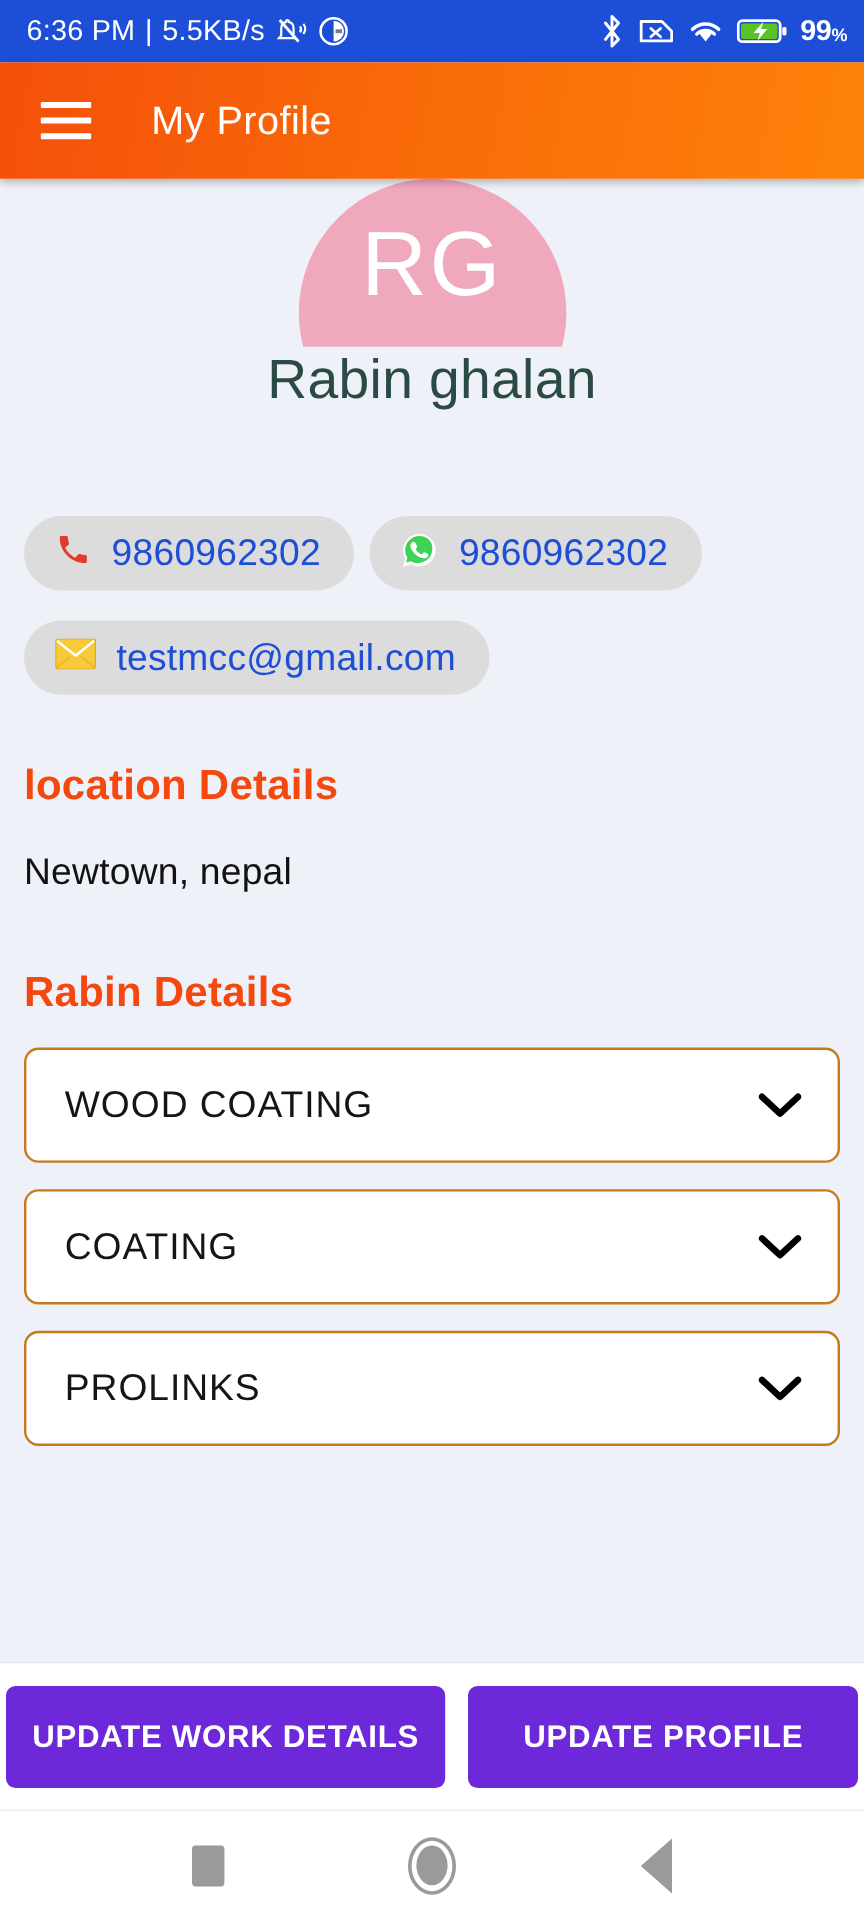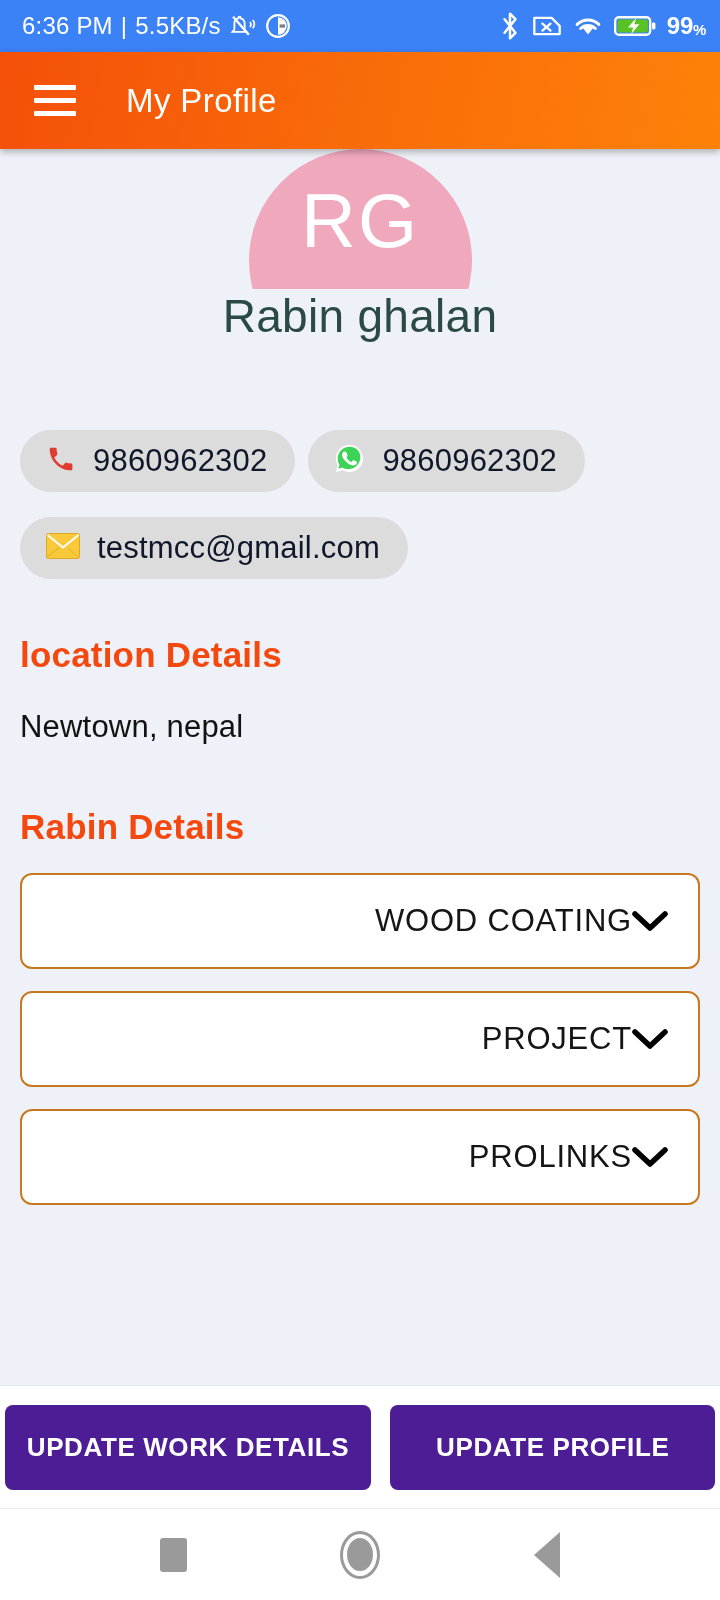--- a/index.html
+++ b/index.html
@@ -21,21 +21,21 @@
     height: 1600px;
     display: flex;
     flex-direction: column;
     background: #eef1f7;
   }
 
   
   .status-bar {
     height: 52px;
     flex: 0 0 52px;
-    background: #3b82f6;
+    background: #1d4ed8;
     display: flex;
     align-items: center;
     justify-content: space-between;
     padding: 0 14px 0 22px;
     color: #ffffff;
   }
   .status-left {
     display: flex;
     align-items: center;
     gap: 8px;
@@ -164,21 +164,21 @@
     padding: 0 28px 0 26px;
     cursor: pointer;
   }
   .chip-icon {
     font-size: 30px;
     line-height: 1;
     display: inline-block;
   }
   .chip-text {
     font-size: 31px;
-    color: #0f172a;
+    color: #1d4ed8;
     letter-spacing: 0.2px;
     white-space: nowrap;
   }
 
   .location-text {
     padding-left: 20px;
     font-size: 31px;
     color: #121212;
     letter-spacing: 0.2px;
   }
@@ -190,21 +190,21 @@
     flex-direction: column;
     gap: 22px;
   }
   .work-card {
     background: #ffffff;
     border: 2px solid #c8791f;
     border-radius: 12px;
     height: 96px;
     display: flex;
     align-items: center;
-    justify-content: flex-end;
+    justify-content: space-between;
     padding: 0 30px 0 32px;
     cursor: pointer;
   }
   .work-label {
     font-size: 31px;
     color: #151515;
     letter-spacing: 0.8px;
   }
   .chevron {
     display: block;
@@ -215,21 +215,21 @@
     flex: 0 0 123px;
     background: #ffffff;
     display: flex;
     align-items: center;
     justify-content: center;
     gap: 19px;
     padding: 0 20px;
     border-top: 1px solid #e4e7ee;
   }
   .action-btn {
-    background: #4c1d95;
+    background: #6d28d9;
     color: #ffffff;
     border: none;
     border-radius: 8px;
     height: 85px;
     font-family: "Liberation Sans", sans-serif;
     font-size: 26px;
     font-weight: 700;
     letter-spacing: 0.6px;
     cursor: pointer;
     padding: 0 22px;
@@ -406,21 +406,21 @@
     <div class="section-title">Rabin Details</div>
 
     <div class="work-list">
       <div class="work-card">
         <span class="work-label">WOOD COATING</span>
         <svg class="chevron" width="36" height="22" viewBox="0 0 36 22">
           <path d="M3 4l15 14L33 4" fill="none" stroke="#000000" stroke-width="5.5" stroke-linecap="round" stroke-linejoin="round"></path>
         </svg>
       </div>
       <div class="work-card">
-        <span class="work-label">PROJECT</span>
+        <span class="work-label">COATING</span>
         <svg class="chevron" width="36" height="22" viewBox="0 0 36 22">
           <path d="M3 4l15 14L33 4" fill="none" stroke="#000000" stroke-width="5.5" stroke-linecap="round" stroke-linejoin="round"></path>
         </svg>
       </div>
       <div class="work-card">
         <span class="work-label">PROLINKS</span>
         <svg class="chevron" width="36" height="22" viewBox="0 0 36 22">
           <path d="M3 4l15 14L33 4" fill="none" stroke="#000000" stroke-width="5.5" stroke-linecap="round" stroke-linejoin="round"></path>
         </svg>
       </div>

